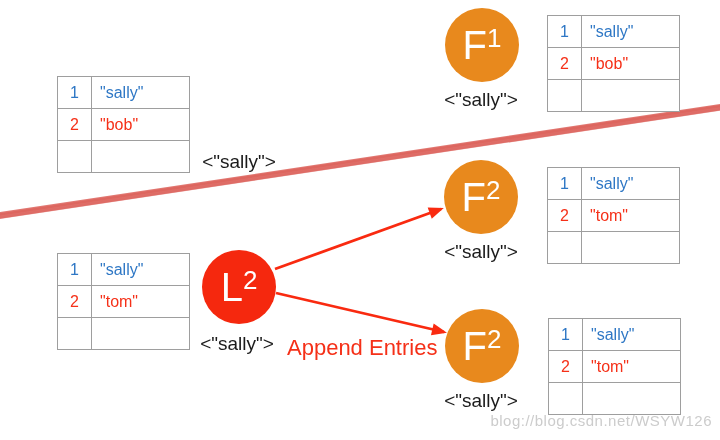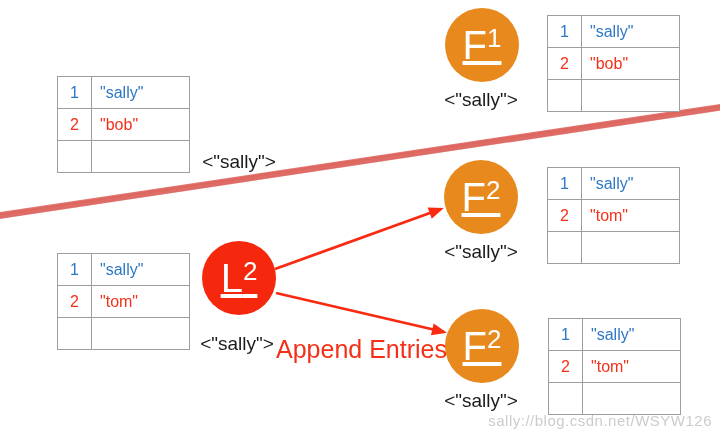--- a/index.html
+++ b/index.html
@@ -9,33 +9,33 @@
   }
   html,body{margin:0;padding:0;background:#fff;}
   .canvas{position:relative;width:720px;height:440px;background:#ffffff;overflow:hidden;
           font-family:"Liberation Sans", sans-serif;}
   svg.overlay{position:absolute;left:0;top:0;width:720px;height:440px;pointer-events:none;}
 
   .node{position:absolute;width:74px;height:74px;border-radius:50%;display:flex;
         align-items:center;justify-content:center;color:#fff;}
   .node.red{background:var(--node-red);}
   .node.orange{background:var(--node-orange);}
-  .node-label{font-size:40px;line-height:1;white-space:nowrap;text-decoration:underline;}
+  .node-label{font-size:40px;line-height:1;white-space:nowrap;}
   .node-label sup{font-size:26px;vertical-align:12px;line-height:0;}
 
   table.stable{position:absolute;border-collapse:collapse;background:#fff;}
   table.stable td{border:1px solid var(--border-gray);height:31px;padding:0;
                   font-size:16px;line-height:31px;}
   table.stable td.k{width:33px;min-width:33px;text-align:center;}
   table.stable td.v{width:89px;min-width:89px;text-align:left;padding-left:8px;}
   .b{color:var(--key-blue);} .r{color:var(--val-red);}
 
   .caption{position:absolute;width:130px;text-align:center;font-size:19px;
            color:var(--text-black);white-space:nowrap;}
-  .append{position:absolute;left:276px;top:335px;font-size:25px;color:var(--val-red);
+  .append{position:absolute;left:287px;top:335px;font-size:22px;color:var(--val-red);
           white-space:nowrap;}
   .watermark{position:absolute;right:8px;top:412px;font-size:15px;
              color:var(--watermark-gray);letter-spacing:0.5px;white-space:nowrap;}
 </style>
 </head>
 <body>
 
 <div class="canvas">
 
   <svg class="overlay" viewBox="0 0 720 440">
@@ -139,29 +139,29 @@
     </tr>
   </tbody>
     </table>
 
   <div class="node orange" style="left:445px;top:8px;">
     <span class="node-label"><span>F</span><sup>1</sup></span>
   </div>
   <div class="node orange" style="left:444px;top:160px;">
     <span class="node-label"><span>F</span><sup>2</sup></span>
   </div>
-  <div class="node red" style="left:202px;top:241px;align-items:center;">
+  <div class="node red" style="left:202px;top:250px;align-items:center;">
     <span class="node-label"><span>L</span><sup>2</sup></span>
   </div>
   <div class="node orange" style="left:445px;top:309px;">
     <span class="node-label"><span>F</span><sup>2</sup></span>
   </div>
 
   <div class="caption" style="left:174px;top:151px;">&lt;"sally"&gt;</div>
   <div class="caption" style="left:416px;top:89px;">&lt;"sally"&gt;</div>
   <div class="caption" style="left:416px;top:241px;">&lt;"sally"&gt;</div>
   <div class="caption" style="left:172px;top:333px;">&lt;"sally"&gt;</div>
   <div class="caption" style="left:416px;top:390px;">&lt;"sally"&gt;</div>
 
   <div class="append">Append Entries</div>
-  <div class="watermark">sally://blog.csdn.net/WSYW126</div>
+  <div class="watermark">blog://blog.csdn.net/WSYW126</div>
 
 </div>
 
 </body></html>

